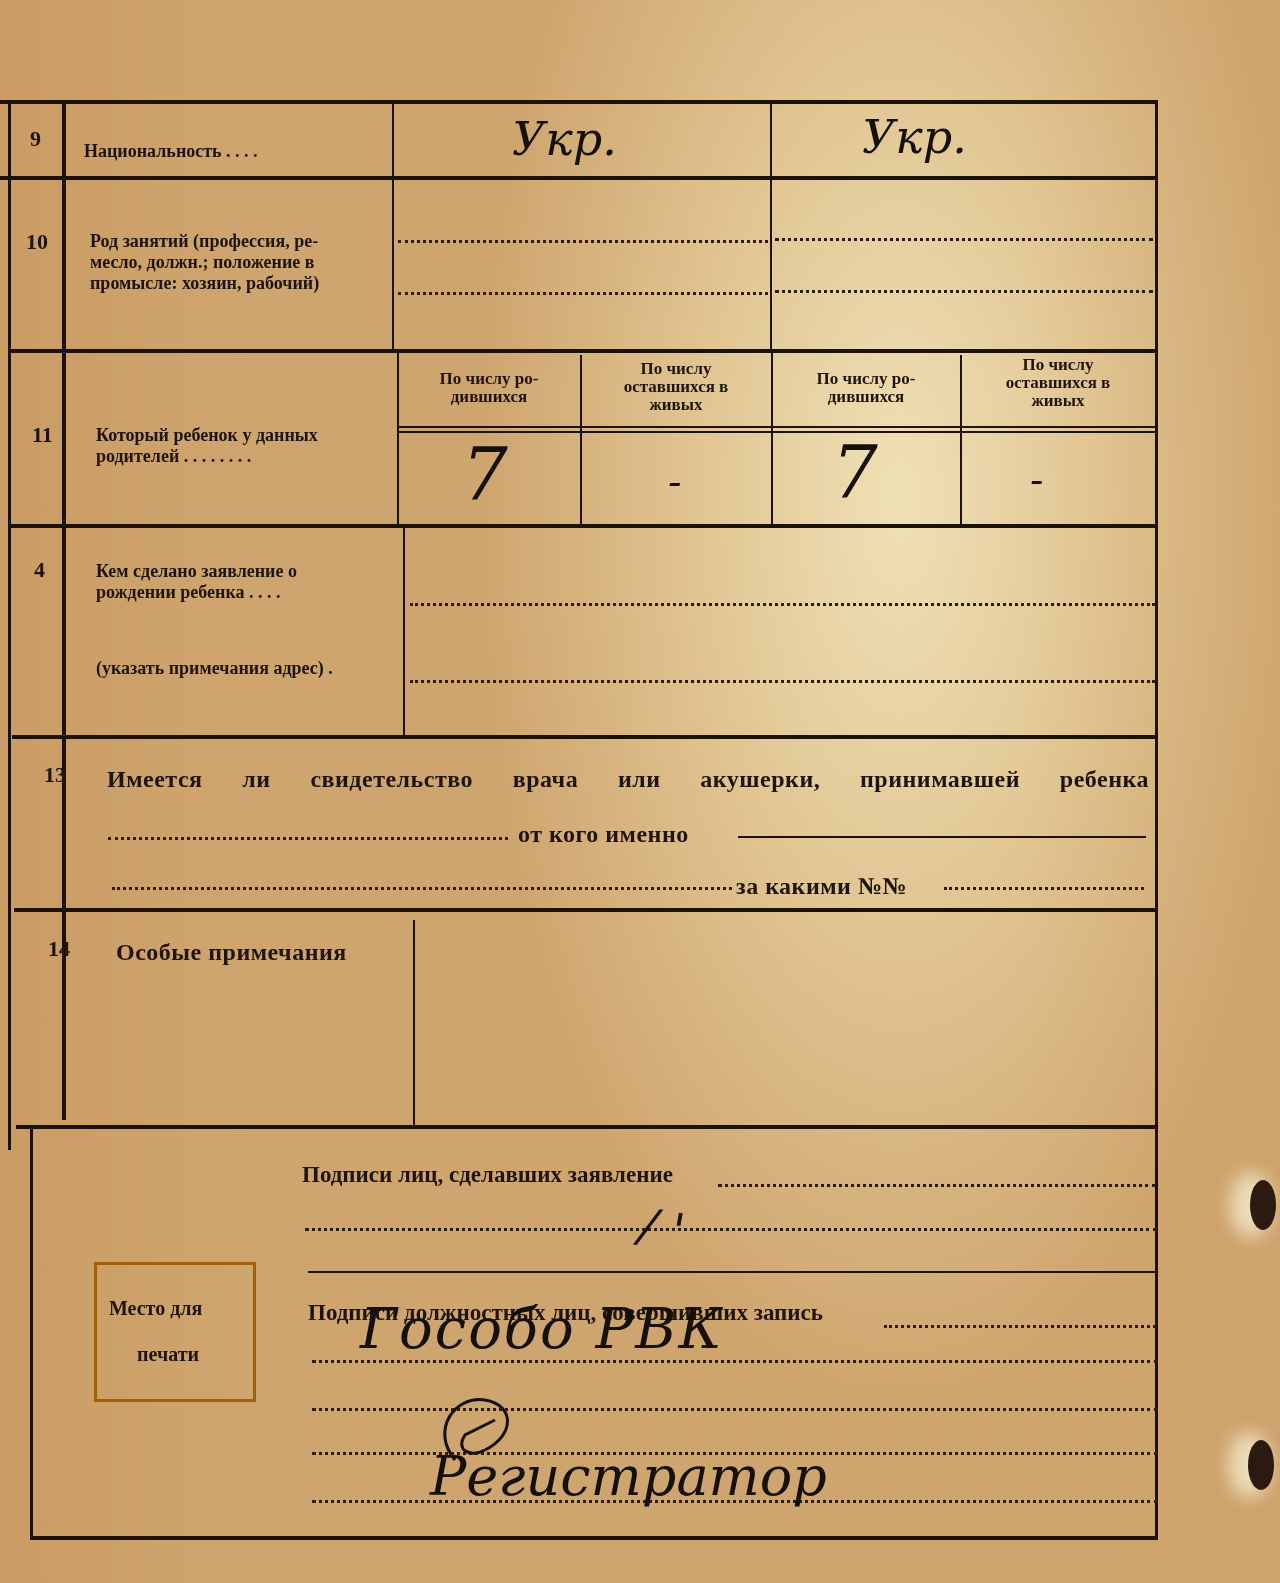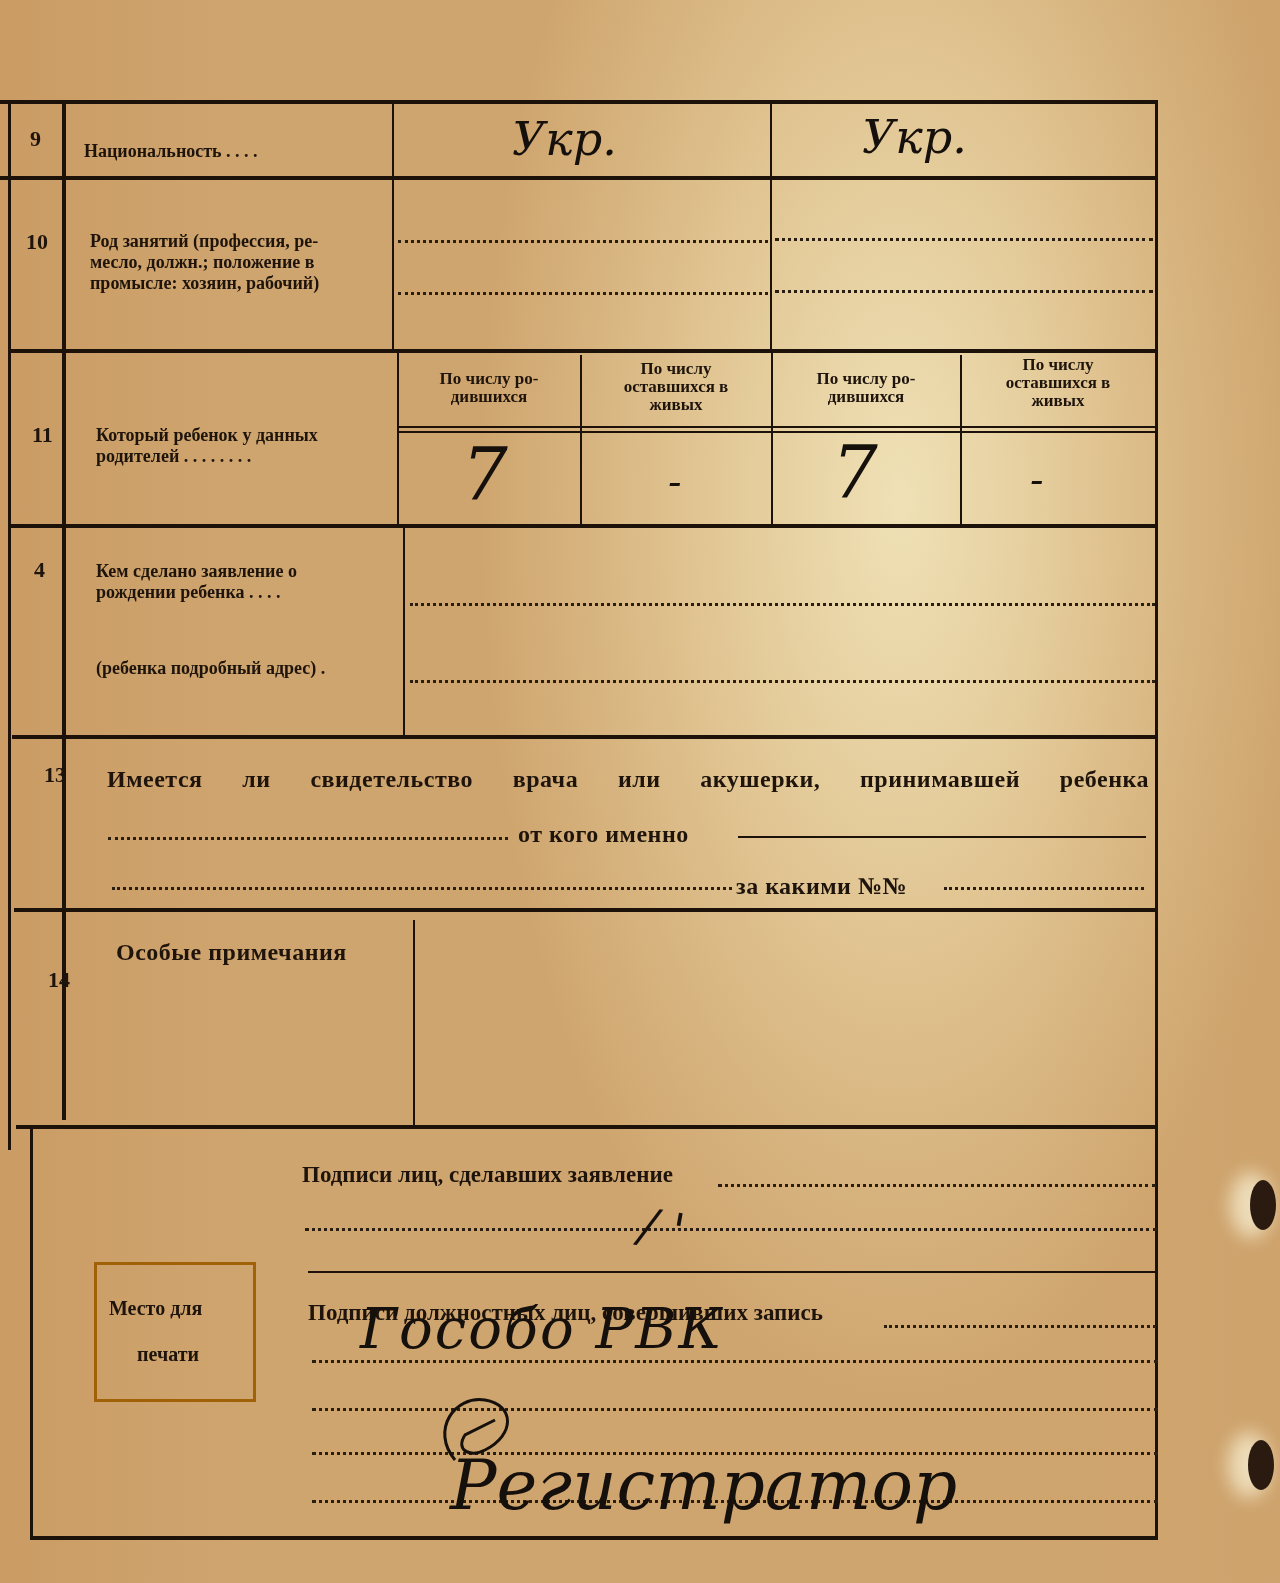--- a/index.html
+++ b/index.html
@@ -104,38 +104,38 @@
   <span class="hand" style="left:462px; top:432px; font-size:72px;">7</span>
   <span class="hand" style="left:668px; top:458px; font-size:40px;">-</span>
   <span class="hand" style="left:832px; top:430px; font-size:72px;">7</span>
   <span class="hand" style="left:1030px; top:456px; font-size:40px;">-</span>
 </div>
 
 <div>
   <span class="num" style="left:34px; top:557px;">4</span>
   <span class="label" style="left:96px; top:561px;font-family:Liberation Serif, serif;">Кем сделано заявление о</span>
   <span class="label" style="left:96px; top:582px;">рождении ребенка . . . .</span>
-  <span class="label" style="left:96px; top:658px;">(ребенка подробный адрес) .</span>
+  <span class="label" style="left:96px; top:658px;">(указать примечания адрес) .</span>
   <div class="dotline" style="left:410px; top:603px; width:745px;"></div>
   <div class="dotline" style="left:410px; top:680px; width:745px;"></div>
 </div>
 
 <div>
   <span class="num" style="left:44px; top:762px;">13</span>
   <span class="label big" style="left:107px; top:765px; width:1042px; text-align:justify; text-align-last:justify;">Имеется ли свидетельство врача или акушерки, принимавшей ребенка</span>
   <div class="dotline" style="left:108px; top:837px; width:400px;"></div>
   <span class="label big" style="left:518px; top:820px;">от кого именно</span>
   <div class="hline thin" style="left:738px; top:836px; width:408px;"></div>
   <div class="dotline" style="left:112px; top:887px; width:620px;"></div>
   <span class="label big" style="left:736px; top:872px;">за какими №№</span>
   <div class="dotline" style="left:944px; top:887px; width:200px;"></div>
 </div>
 
 <div>
-  <span class="num" style="left:48px; top:936px;margin-top:31px;">14</span>
+  <span class="num" style="left:48px; top:936px;">14</span>
   <span class="label big" style="left:116px; top:938px;">Особые примечания</span>
   <div class="abs" style="left:418px; top:925px; width:735px; height:195px;"></div>
 </div>
 
 <div>
   <div class="stamp-box" style="left:94px; top:1262px; width:156px; height:134px;">
     <div style="position:absolute; left:12px; top:32px; font-weight:bold; font-size:20px;">Место  для</div>
     <div style="position:absolute; left:40px; top:78px; font-weight:bold; font-size:20px;">печати</div>
   </div>
 
@@ -149,17 +149,17 @@
   <div class="dotline" style="left:884px; top:1325px; width:272px;"></div>
   <div class="dotline" style="left:312px; top:1360px; width:846px;"></div>
   <div class="dotline" style="left:312px; top:1408px; width:846px;"></div>
   <div class="dotline" style="left:312px; top:1452px; width:846px;"></div>
   <div class="dotline" style="left:312px; top:1500px; width:846px;"></div>
 
   <span class="hand" style="left:360px; top:1296px; font-size:56px; letter-spacing:2px;">Гособо РВК</span>
   <svg class="abs" style="left:425px; top:1390px;" width="110" height="90">
     <path d="M30 70 C5 40, 30 5, 60 10 C90 15, 90 45, 60 60 C45 68, 30 60, 40 45 L70 30" fill="none" stroke="#15100c" stroke-width="3"></path>
   </svg>
-  <span class="hand" style="left:430px; top:1445px; font-size:69px;margin-left:20px;">Регистратор</span>
+  <span class="hand" style="left:430px; top:1445px; font-size:54px;">Регистратор</span>
 </div>
 
 <div class="hole" style="left:1250px; top:1180px;"></div>
 <div class="hole" style="left:1248px; top:1440px;"></div>
 
 </body></html>

